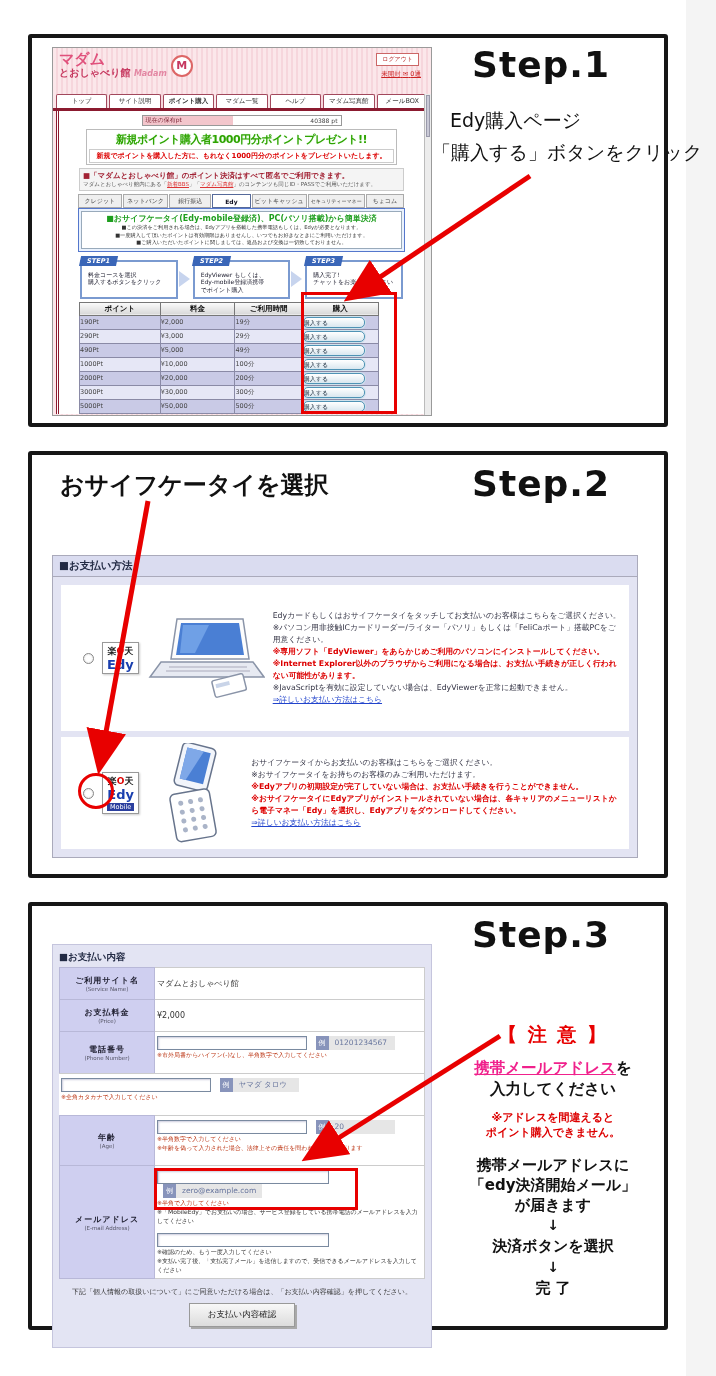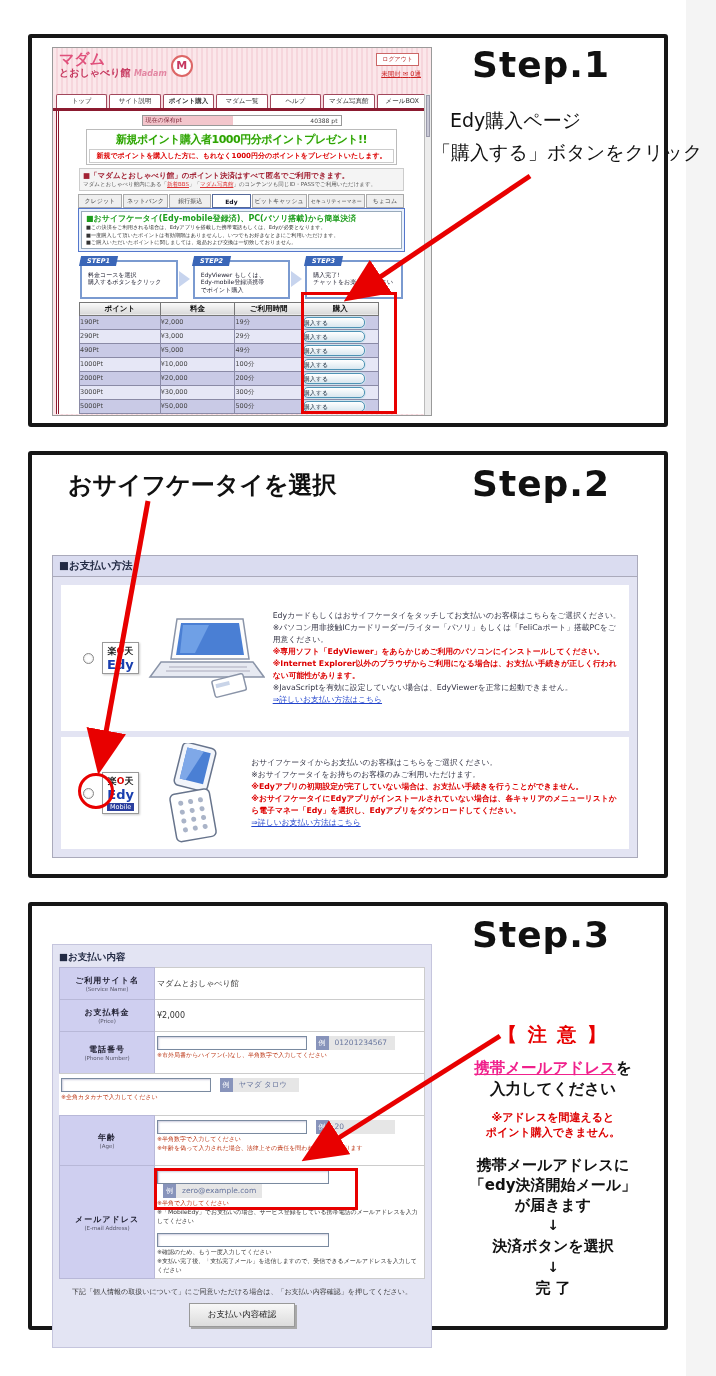--- a/index.html
+++ b/index.html
@@ -61,21 +61,21 @@
   .notice { border:1px solid #ccc; background:#f4f4f4; margin:3px 1px; padding:2px 3px; }
   .notice .nt { font-size:7.5px; font-weight:bold; color:#a22234; white-space:nowrap; }
   .notice .ns { font-size:5.5px; color:#555; }
   .notice .ns .rl { color:#d33; text-decoration:underline; }
   .paytabs { display:flex; height:14px; margin-top:2px; }
   .paytab { margin-right:1px; background:#efefef; border:1px solid #aaa; color:#444;
             font-size:6px; display:flex; align-items:center; justify-content:center;
             padding:0 2px; white-space:nowrap; }
   .paytab.active { background:#fff; border-color:#566a9a; font-weight:bold; color:#112; }
   .edybox { border:1px solid #5577cc; background:#eaf2fd; padding:2px; }
-  .edybox .inner { background:#fff; border:1px solid #9ab; padding:1px 4px; }
+  .edybox .inner { background:#fff; border:1px solid #9ab; padding:1px 4px;text-align:center; }
   .edybox .et { font-size:8px; font-weight:bold; color:#1e9e1e; white-space:nowrap; }
   .edybox .en { font-size:5.2px; color:#333; line-height:1.45; white-space:nowrap; }
   .flow { display:flex; align-items:stretch; margin:8px 2px 3px; }
   .flowbox { position:relative; flex:1; border:2px solid #7a9ad0; background:#fff;
              padding:9px 3px 3px 6px; font-size:6px; color:#223; line-height:1.3; }
   .flowbadge { position:absolute; top:-6px; left:-2px; background:#3a66b8; color:#fff;
                font-size:6.5px; font-weight:bold; padding:1px 7px; transform:skewX(-12deg); }
   .flowarr { width:13px; align-self:center; height:0; border-top:8px solid transparent;
              border-bottom:8px solid transparent; border-left:11px solid #c7d4ee; margin:0 1px; }
   .ptable { width:300px; margin:2px 1px 0; border-collapse:collapse; table-layout:fixed; }
@@ -304,21 +304,21 @@
       <defs>
           <marker id="ah1" markerWidth="9" markerHeight="8" refX="7" refY="4" orient="auto">
             <path d="M0,0 L9,4 L0,8 z" fill="#e80000"></path>
           </marker>
         </defs>
       <line x1="498" y1="138" x2="320" y2="258" stroke="#e80000" stroke-width="5" marker-end="url(#ah1)"></line>
     </svg>
   </section>
 
   <section class="panel" id="panel2">
-    <div class="ann" style="left:36px; top:14px; font-size:24px; font-weight:bold;">おサイフケータイを選択</div>
+    <div class="ann" style="left:28px; top:14px; font-size:24px; font-weight:bold;">おサイフケータイを選択</div>
     <div class="step-num" style="left:440px; top:8px;">Step.2</div>
 
     <div class="paybox2">
       <div class="sec-head">■お支払い方法</div>
       <div class="sec-body2">
         <div class="opt" style="min-height:146px;">
           <div class="radio"></div>
           <div class="edylogo">
             <div class="r"><span>楽</span><span class="o">O</span><span>天</span></div>
             <div class="e">Edy</div>

